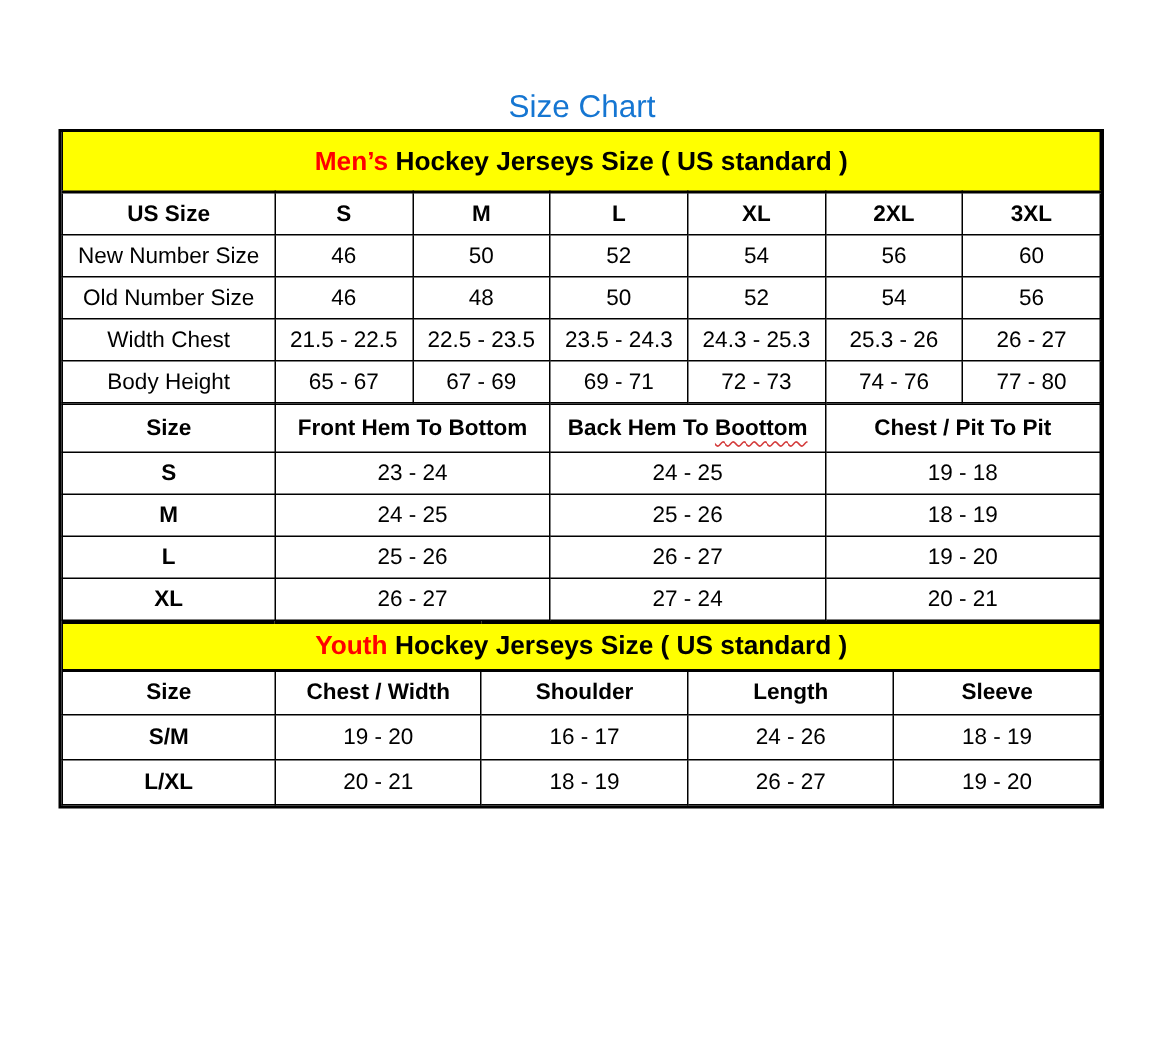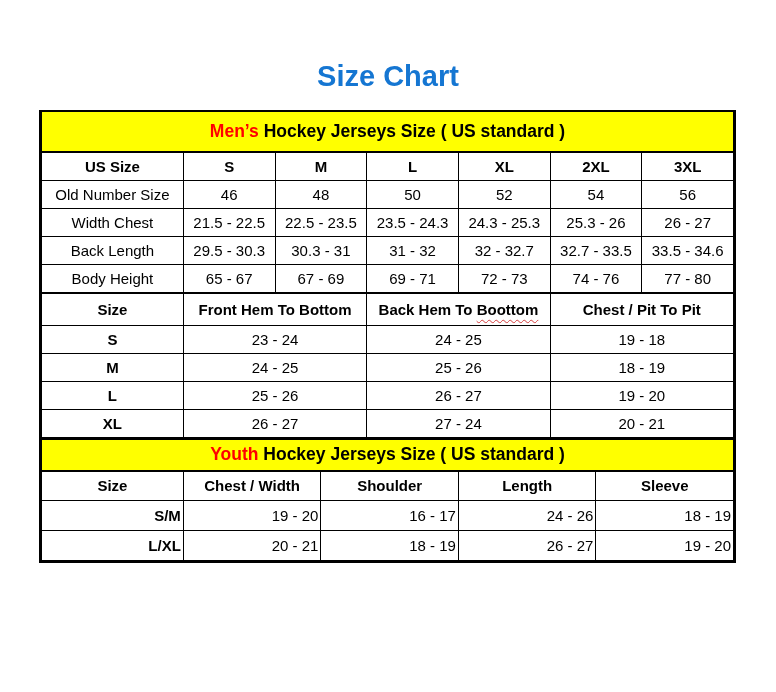--- a/index.html
+++ b/index.html
@@ -10,24 +10,24 @@
   }
   *{box-sizing:border-box;margin:0;padding:0;}
   html,body{background:#ffffff;}
   body{
     width:776px;height:692px;overflow:hidden;
     font-family:"Liberation Sans","DejaVu Sans",sans-serif;
     color:#000;
   }
   .page-title{
     margin-top:60px;
-    margin-bottom:17px;
+    margin-bottom:2px;
     text-align:center;
-    font-size:29px;
-    font-weight:bold;
+    font-size:21px;
+    font-weight:normal;
     color:var(--title-blue);
     letter-spacing:0px;
   }
   .chart-wrap{
     margin-left:39px;
     width:697px;
     border:2px solid #000;
   }
   table{
     width:100%;
@@ -51,21 +51,21 @@
   #mens-table tr.band td{border-top:none;height:40px;margin-left:11px;}
   #womens-table tr.band td{height:36px;}
   #youth-table tr.band td{height:32px;margin-left:12px;}
   tr.band .hl{color:var(--accent-red);}
   tr.hrow td{font-weight:bold;}
   #mens-table tr.hrow td{height:28px;}
   #womens-table tr.hrow td{height:32px;}
   #youth-table tr.hrow td{height:30px;}
   #mens-table tr.drow td{height:28px;}
   #womens-table tr.drow td{height:28px;}
-  #youth-table tr.drow td{height:30px;text-align:right;}
+  #youth-table tr.drow td{height:30px;}
   td.lab-bold{font-weight:bold;}
   .wavy{
     text-decoration:underline;
     text-decoration-style:wavy;
     text-decoration-color:var(--squiggle-red);
     text-decoration-thickness:1px;
     text-underline-offset:4px;
   }
 </style>
 </head>
@@ -92,45 +92,45 @@
     <tr class="hrow">
       <td>US Size</td>
       <td>S</td>
       <td>M</td>
       <td>L</td>
       <td>XL</td>
       <td>2XL</td>
       <td>3XL</td>
     </tr>
     <tr class="drow">
+      <td>New Number Size</td>
+      <td>46</td>
+      <td>50</td>
+      <td>52</td>
+      <td>54</td>
+      <td>56</td>
+      <td>60</td>
+    </tr>
+    <tr class="drow">
       <td>Old Number Size</td>
       <td>46</td>
       <td>48</td>
       <td>50</td>
       <td>52</td>
       <td>54</td>
       <td>56</td>
     </tr>
     <tr class="drow">
       <td>Width Chest</td>
       <td>21.5 - 22.5</td>
       <td>22.5 - 23.5</td>
       <td>23.5 - 24.3</td>
       <td>24.3 - 25.3</td>
       <td>25.3 - 26</td>
       <td>26 - 27</td>
-    </tr>
-    <tr class="drow">
-      <td>Back Length</td>
-      <td>29.5 - 30.3</td>
-      <td>30.3 - 31</td>
-      <td>31 - 32</td>
-      <td>32 - 32.7</td>
-      <td>32.7 - 33.5</td>
-      <td>33.5 - 34.6</td>
     </tr>
     <tr class="drow">
       <td>Body Height</td>
       <td>65 - 67</td>
       <td>67 - 69</td>
       <td>69 - 71</td>
       <td>72 - 73</td>
       <td>74 - 76</td>
       <td>77 - 80</td>
     </tr>

